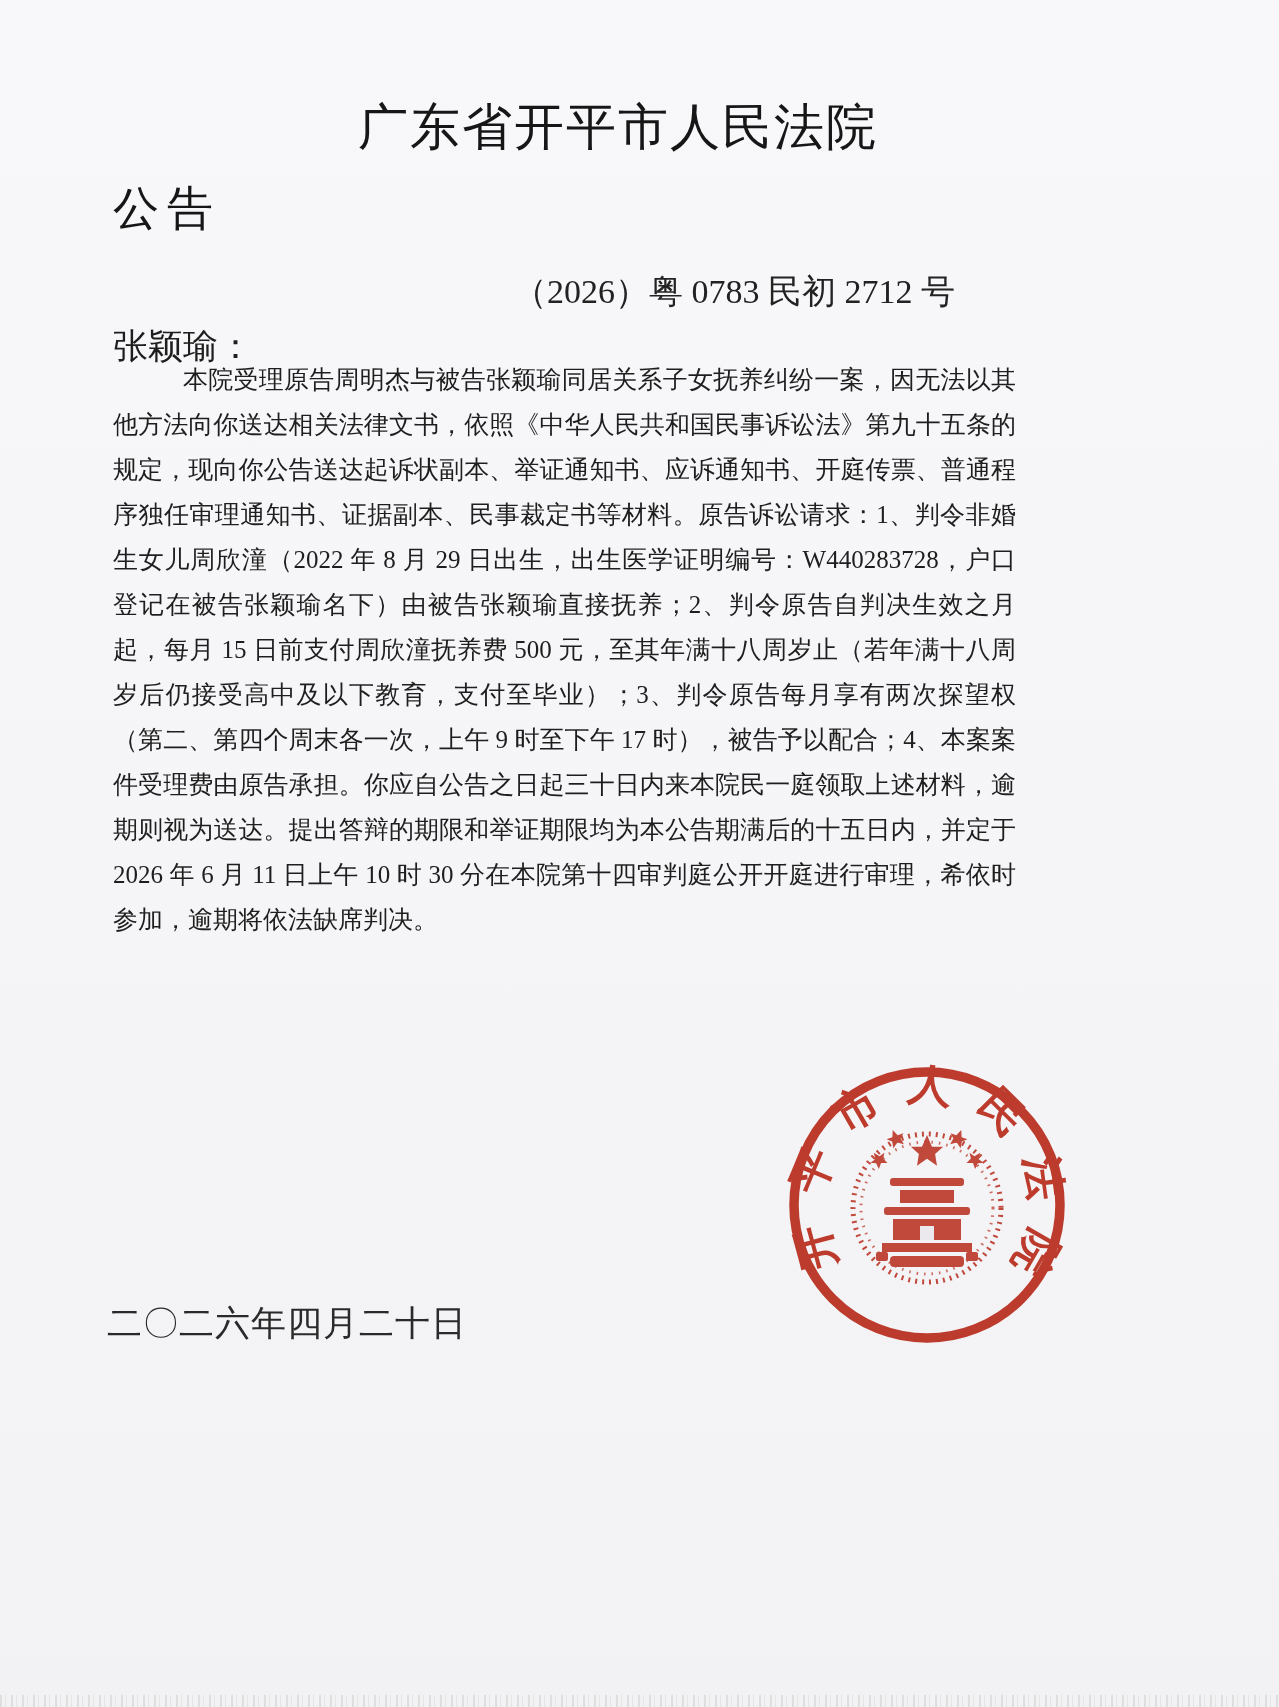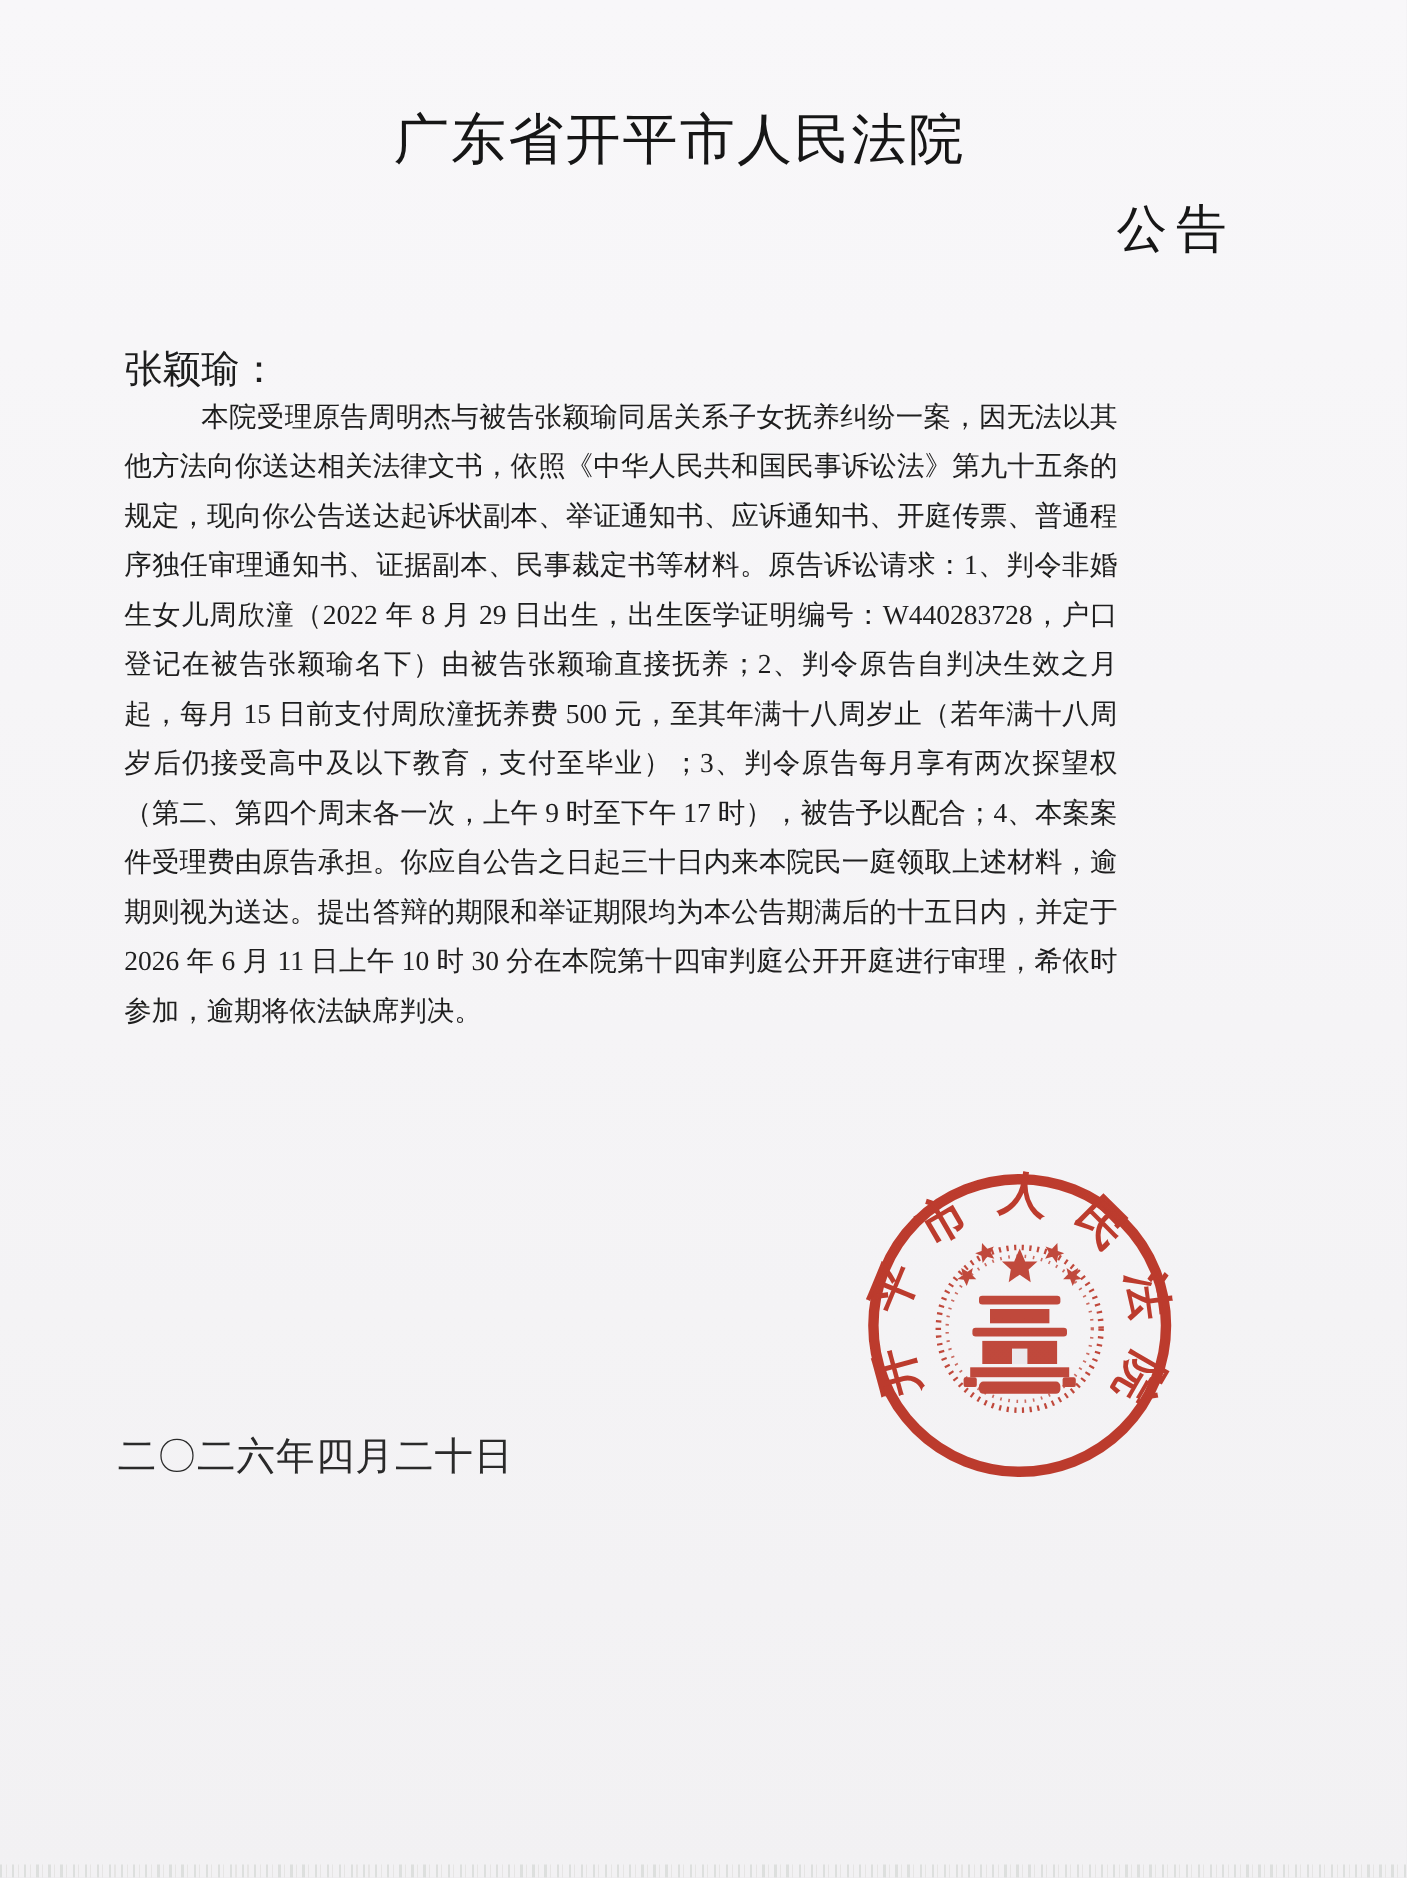--- a/index.html
+++ b/index.html
@@ -20,31 +20,31 @@
     position: absolute; top: 100px; left: 113px; width: 1010px;
     margin: 0;
     font-size: 50px; font-weight: 500; letter-spacing: 2px;
     text-align: center; line-height: 1.1;
     color: #161616;
   }
   .doc-type {
     position: absolute; top: 184px; left: 113px; width: 1010px;
     margin: 0;
     font-size: 46px; font-weight: 500; letter-spacing: 8px;
-    text-align: right; line-height: 1.1;
+    text-align: left; line-height: 1.1;
     color: #161616;
   }
   .case-no {
     position: absolute; top: 272px; left: 113px; width: 902px;
     padding-right: 60px; box-sizing: border-box;
     font-size: 34px; text-align: right; line-height: 1.2;
     color: #222;
   }
   .addressee {
-    position: absolute; top: 313px; left: 113px; width: 902px;
+    position: absolute; top: 324px; left: 113px; width: 902px;
     font-size: 35px; line-height: 45px;
     color: #1e1e1e;
   }
   .body-text {
     position: absolute; top: 357px; left: 113px; width: 903px;
     margin: 0;
     font-size: 25px; line-height: 45px;
     text-align: justify;
     text-indent: 70px;
     color: #1e1e1e;
@@ -86,20 +86,21 @@
 </style>
 </head>
 <body>
 
 <div class="page">
 
   <h1 class="court-title">广东省开平市人民法院</h1>
 
   <h2 class="doc-type">公告</h2>
 
+  <div class="case-no">（2026）粤 0783 民初 2712 号</div>
 
   <div class="addressee">张颖瑜：</div>
 
   <p class="body-text">本院受理原告周明杰与被告张颖瑜同居关系子女抚养纠纷一案，因无法以其他方法向你送达相关法律文书，依照《中华人民共和国民事诉讼法》第九十五条的规定，现向你公告送达起诉状副本、举证通知书、应诉通知书、开庭传票、普通程序独任审理通知书、证据副本、民事裁定书等材料。原告诉讼请求：1、判令非婚生女儿周欣潼（2022 年 8 月 29 日出生，出生医学证明编号：W440283728，户口登记在被告张颖瑜名下）由被告张颖瑜直接抚养；2、判令原告自判决生效之月起，每月 15 日前支付周欣潼抚养费 500 元，至其年满十八周岁止（若年满十八周岁后仍接受高中及以下教育，支付至毕业）；3、判令原告每月享有两次探望权（第二、第四个周末各一次，上午 9 时至下午 17 时），被告予以配合；4、本案案件受理费由原告承担。你应自公告之日起三十日内来本院民一庭领取上述材料，逾期则视为送达。提出答辩的期限和举证期限均为本公告期满后的十五日内，并定于 2026 年 6 月 11 日上午 10 时 30 分在本院第十四审判庭公开开庭进行审理，希依时参加，逾期将依法缺席判决。</p>
 
 
   <div class="date-line">二〇二六年四月二十日</div>
 
 
   <svg class="seal" viewBox="0 0 286 286" aria-hidden="true">

